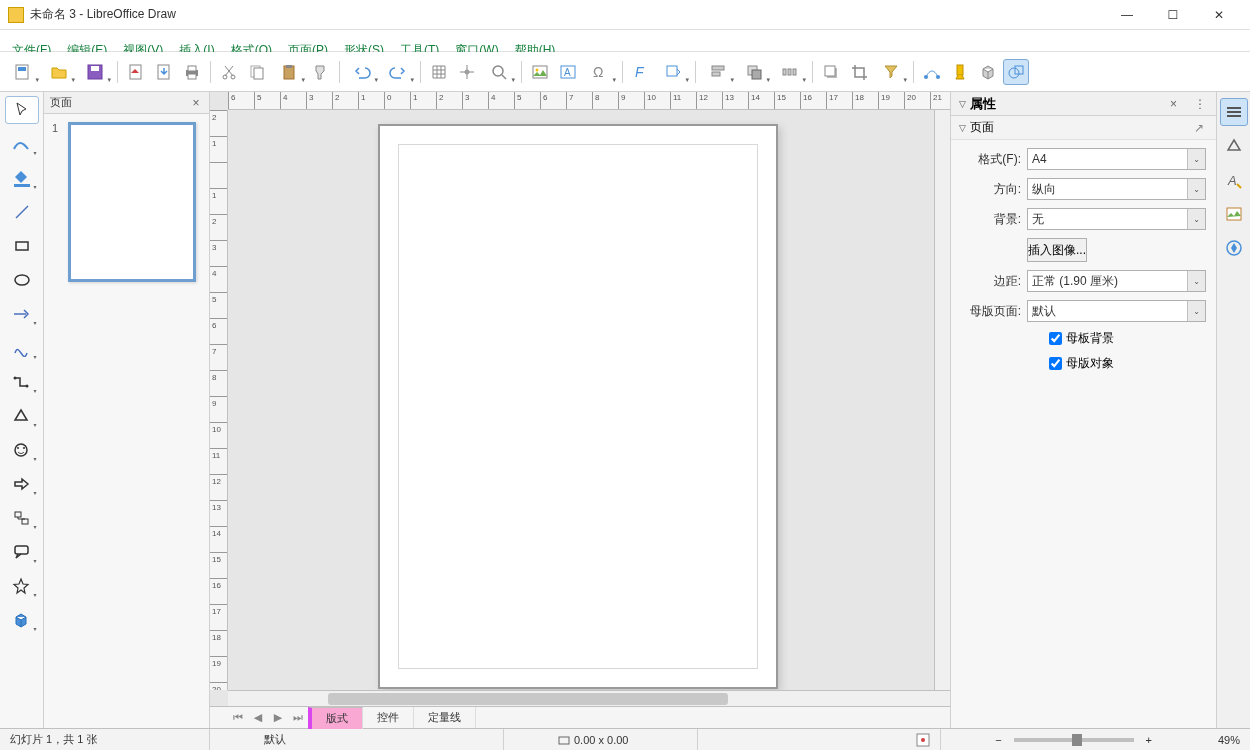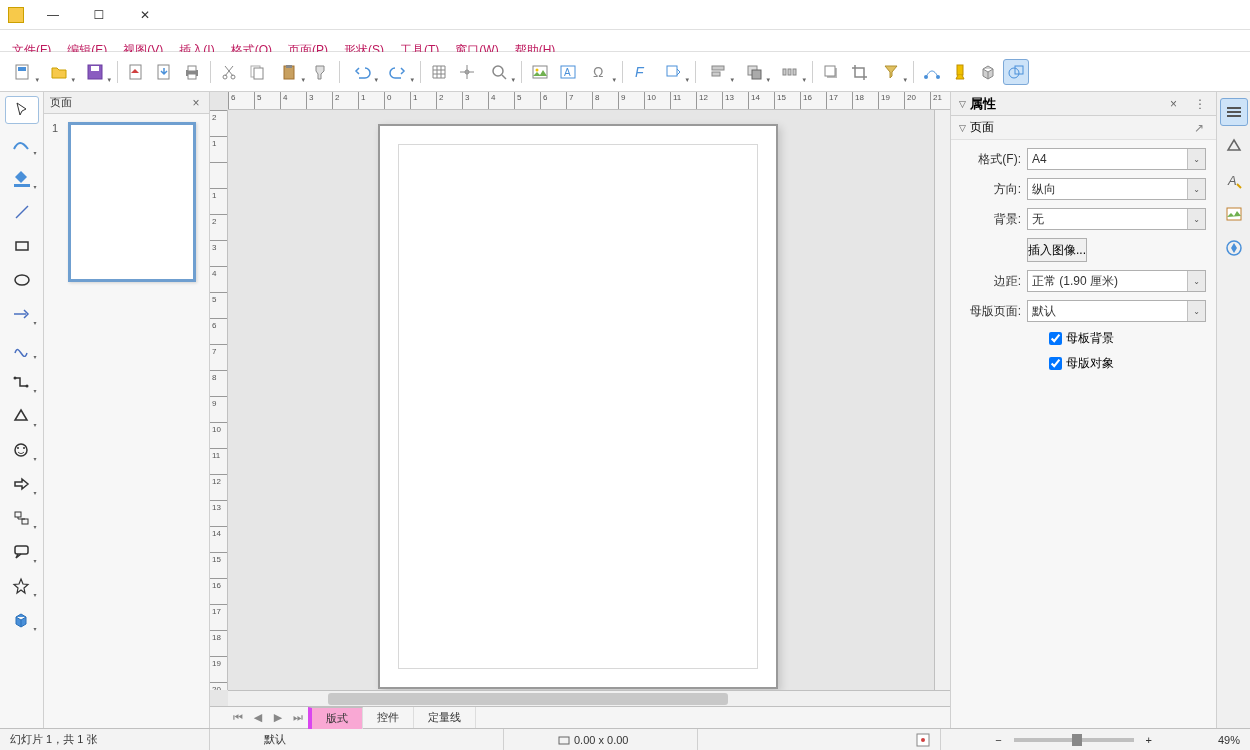--- a/index.html
+++ b/index.html
@@ -6,21 +6,21 @@
 body { width: 1250px; height: 750px; background: #f0f0f0; overflow: hidden; display: flex; flex-direction: column; font-size: 12px; }
 
 
 .titlebar { height: 30px; background: #fff; display: flex; align-items: center; padding: 0 8px; border-bottom: 1px solid #e0e0e0; }
 .titlebar .app-icon { width: 16px; height: 16px; background: #f7c94a; border: 1px solid #cba000; margin-right: 6px; }
 .titlebar .title { flex: 1; font-size: 12px; color: #333; }
 .titlebar .win-btn { width: 46px; height: 30px; display: flex; align-items: center; justify-content: center; color: #333; cursor: pointer; }
 
 
 .menubar { height: 22px; background: #fff; display: flex; align-items: center; padding: 0 4px; border-bottom: 1px solid #e0e0e0; }
-.menubar .menu-item { padding: 2px 8px; font-size: 12px; color: #be185d; cursor: pointer; margin-top: 20px; }
+.menubar .menu-item { padding: 2px 8px; font-size: 12px; color: #15803d; cursor: pointer; margin-top: 20px; }
 
 
 .toolbar { height: 40px; background: #fff; display: flex; align-items: center; padding: 0 6px; border-bottom: 1px solid #d0d0d0; gap: 2px; }
 .tb-btn { width: 26px; height: 26px; display: flex; align-items: center; justify-content: center; cursor: pointer; border-radius: 3px; color: #555; position: relative;}
 .tb-btn.wide { width: 34px; }
 .tb-btn.active { background: #cde3f8; border: 1px solid #7da9d8;}
 .tb-btn .drop { position: absolute; right: 1px; bottom: 1px; font-size: 7px; color: #666;}
 .tb-sep { width: 1px; height: 22px; background: #d0d0d0; margin: 0 3px; }
 
 
@@ -94,20 +94,21 @@
 .rtick{ width:26px; height:100%; border-left:1px solid #999; position:relative; flex-shrink:0;}
 .rtick span{position:absolute; left:2px; top:1px;}
 .vtick{ height:26px; width:100%; border-top:1px solid #999; position:relative;}
 .vtick span{position:absolute; top:2px; left:2px;}
 </style>
 </head>
 <body>
 
 <div class="titlebar">
   <div class="app-icon"></div>
+  <div class="title">未命名 3 - LibreOffice Draw</div>
   <div class="win-btn">—</div>
   <div class="win-btn">☐</div>
   <div class="win-btn">✕</div>
 </div>
 
 <div class="menubar">
   <div class="menu-item">文件(F)</div>
   <div class="menu-item">编辑(E)</div>
   <div class="menu-item">视图(V)</div>
   <div class="menu-item">插入(I)</div>

